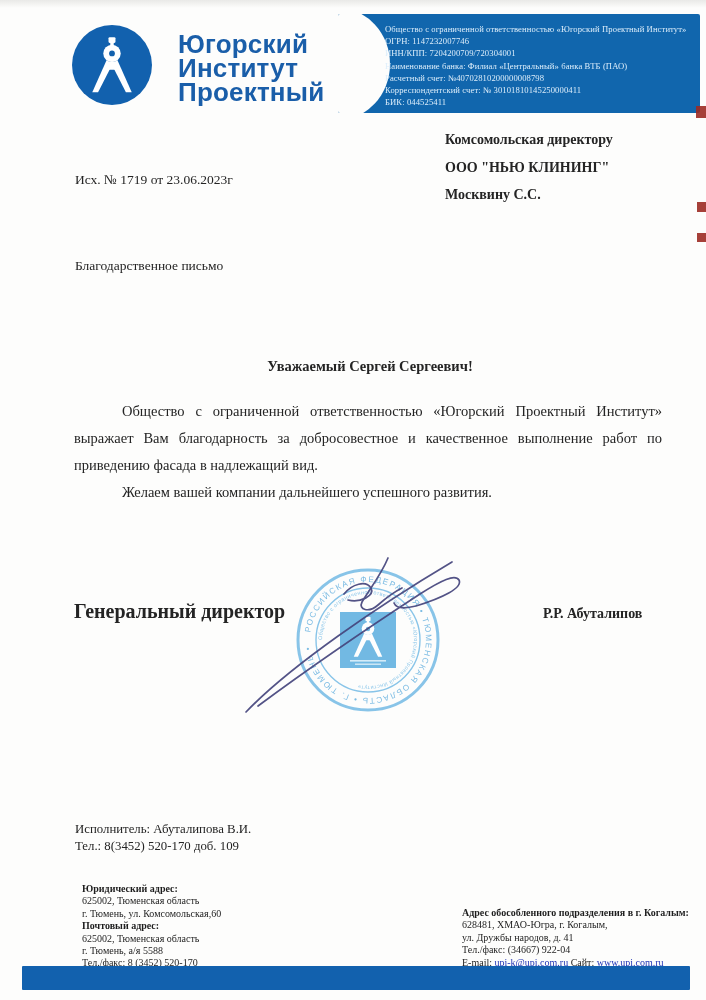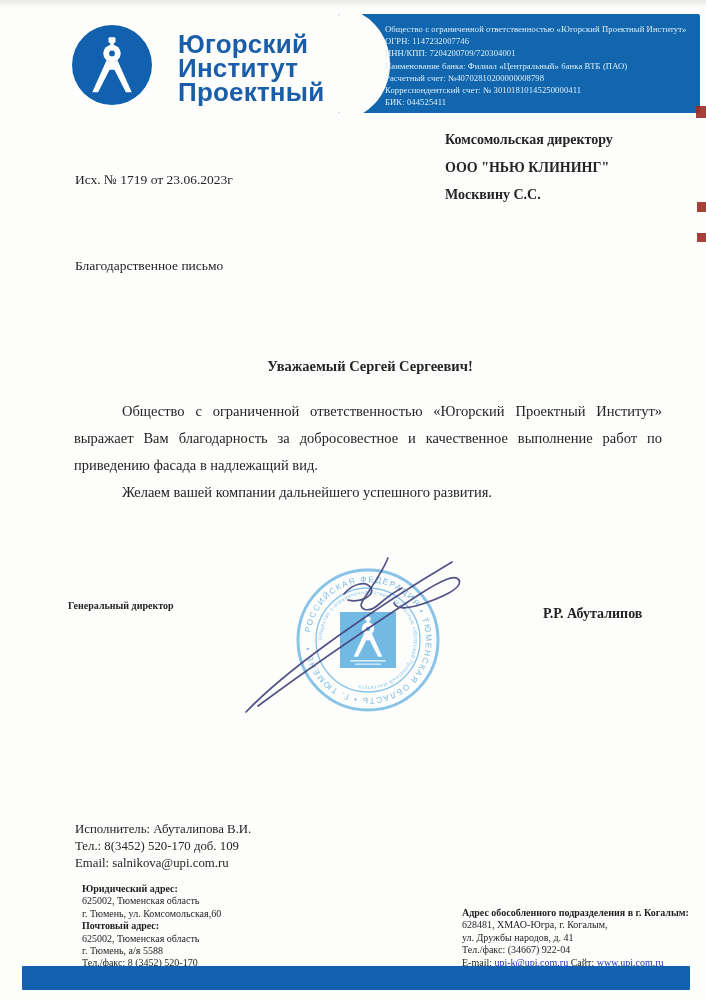--- a/index.html
+++ b/index.html
@@ -32,21 +32,21 @@
   .doc-type{position:absolute;left:75px;top:258px;font-size:13.5px;}
 
   
   .salutation{position:absolute;left:0;top:358px;width:740px;text-align:center;
     font-weight:bold;font-size:14.5px;}
   .body-text{position:absolute;left:74px;top:398px;width:588px;
     font-size:14.5px;line-height:27px;text-align:justify;}
   .body-text p{margin:0;text-indent:48px;}
 
   
-  .sig-position{position:absolute;left:68px;top:600px;font-weight:bold;font-size:10px;}
+  .sig-position{position:absolute;left:74px;top:600px;font-weight:bold;font-size:20px;}
   .sig-name{position:absolute;left:543px;top:606px;font-weight:bold;font-size:14px;}
   .stamp-sign-svg{position:absolute;left:228px;top:548px;}
 
   
   .executor{position:absolute;left:75px;top:821px;font-size:12.8px;line-height:17px;}
 
   
   .footer-col{position:absolute;font-size:10px;line-height:12.4px;color:#1d1d1d;}
   .footer-left{left:82px;top:883px;width:260px;}
   .footer-right{left:462px;top:907px;width:235px;}
@@ -153,21 +153,20 @@
       <path d="M18,164 C62,118 150,58 224,14"></path>
       <path d="M30,158 C92,112 146,76 192,46 C214,32 227,26 231,32 C235,40 214,50 188,58 C176,61 168,60 166,55"></path>
       <path d="M160,10 C153,27 141,42 134,54 C130,62 141,65 150,57 C158,50 166,44 174,40"></path>
       <path d="M116,46 C124,36 138,32 143,40 C147,48 132,55 120,52"></path>
     </g>
   </svg>
 
   <div class="executor">
     <div>Исполнитель: Абуталипова В.И.</div>
     <div>Тел.: 8(3452) 520-170 доб. 109</div>
-    <div>Email: salnikova@upi.com.ru</div>
   </div>
 
   <div class="footer-col footer-left">
     <b>Юридический адрес:</b>
     <div>625002, Тюменская область</div>
     <div>г. Тюмень, ул. Комсомольская,60</div>
     <b>Почтовый адрес:</b>
     <div>625002, Тюменская область</div>
     <div>г. Тюмень, а/я 5588</div>
     <div>Тел./факс: 8 (3452) 520-170</div>

